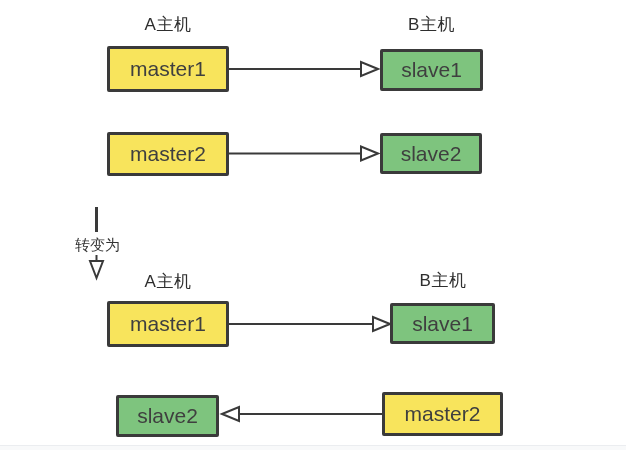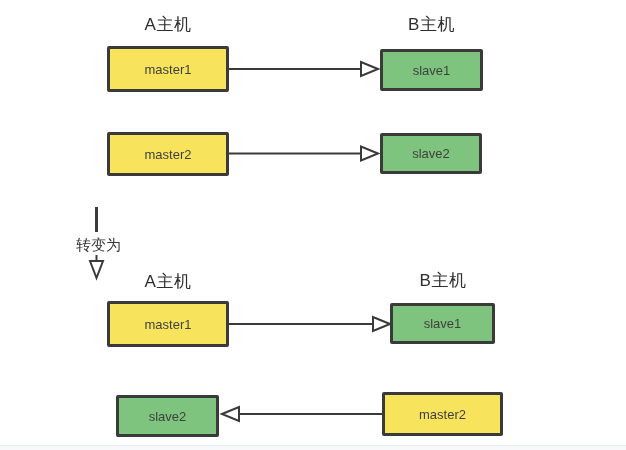--- a/index.html
+++ b/index.html
@@ -19,30 +19,30 @@
     letter-spacing:0.5px;
   }
   .node{
     position:absolute;
     box-sizing:border-box;
     border:3px solid #3a3a3a;
     border-radius:2px;
     display:flex;
     align-items:center;
     justify-content:center;
-    font-size:13px;
+    font-size:21px;
     color:#3f3f3f;
   }
   .node-master{background:#f8e45c;}
   .node-slave{background:#7ec47e;}
   .transition-label{
     position:absolute;
-    left:76px;top:236px;
+    left:66px;top:236px;
     width:54px;
-    text-align:left;
+    text-align:right;
     font-size:15px;
     color:#333333;
   }
   .arrows{
     position:absolute;
     left:0;top:0;
     width:626px;height:450px;
   }
   .bottom-strip{
     position:absolute;

